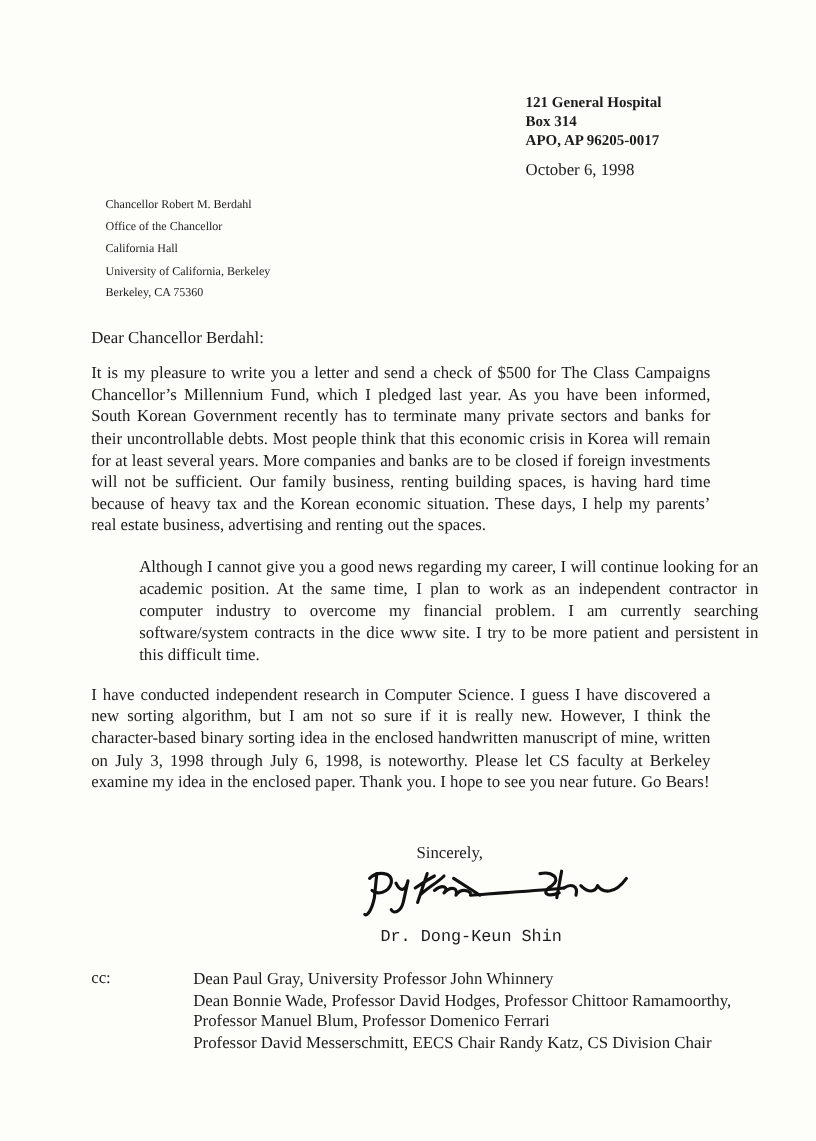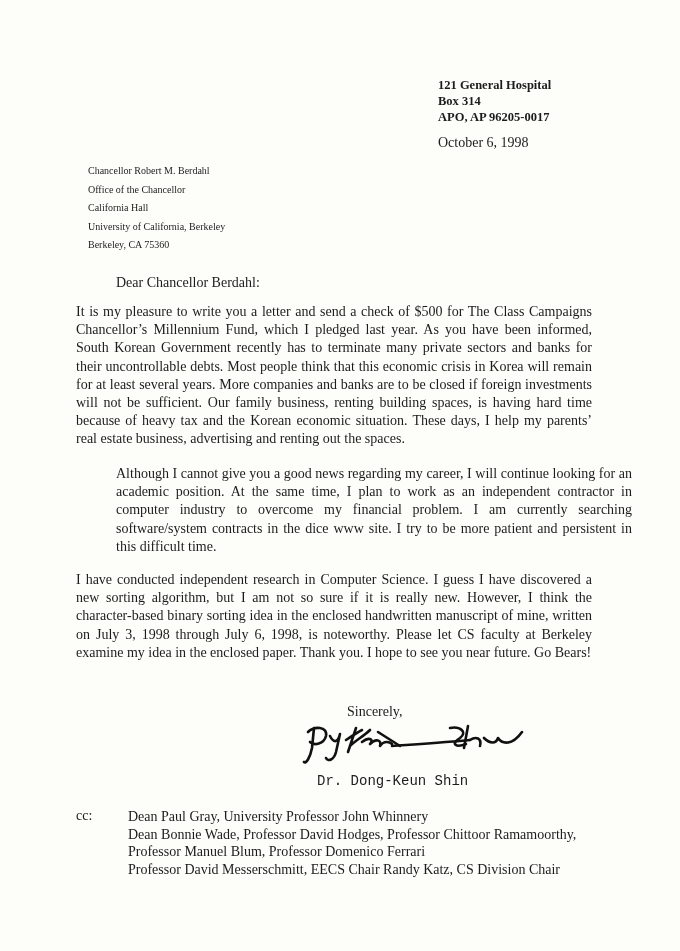--- a/index.html
+++ b/index.html
@@ -8,31 +8,31 @@
     background: #fdfdf9;
     color: #1c1c1c;
     font-family: "Liberation Serif", "DejaVu Serif", serif;
     font-size: 14px;
     position: relative;
   }
   .abs { position: absolute; }
   .return-addr { left: 438px; top: 77px; font-weight: bold; font-size: 12.5px; line-height: 16px; }
   .date { left: 438px; top: 135px; font-size: 14px; }
   .recipient { left: 88px; top: 162px; line-height: 18.5px; font-size: 10px; }
-  .salutation { left: 76px; top: 275px; margin-left: 40px; }
+  .salutation { left: 76px; top: 275px; }
   .para { left: 76px; width: 516px; text-align: justify; line-height: 18.2px; font-size: 14px; }
   .p1 { top: 303px; }
   .p2 { top: 465px; margin-left: 40px; }
   .p3 { top: 571px; }
   .closing { left: 347px; top: 704px; }
   .signature { left: 300px; top: 718px; width: 240px; height: 48px; }
   .signer { left: 317px; top: 773px; font-family: Liberation Mono, monospace; }
   .cc-label { left: 76px; top: 808px; }
   .cc-list { left: 128px; top: 808px; line-height: 17.5px; }
-  .cc-list div { white-space: nowrap; }
+  .cc-list div { white-space: nowrap; margin-left: 33px; }
 </style>
 </head>
 <body>
 
 <div class="abs return-addr">
   <div>121 General Hospital</div>
   <div>Box 314</div>
   <div>APO, AP 96205-0017</div>
 </div>
 

